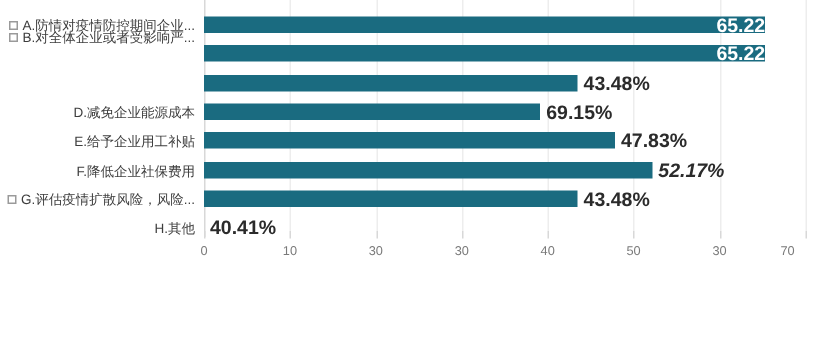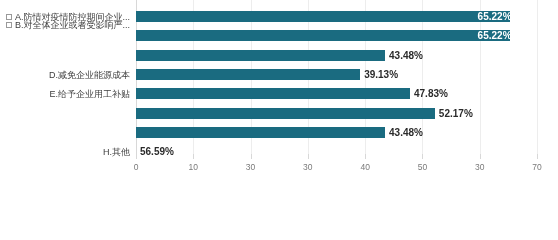--- a/index.html
+++ b/index.html
@@ -75,21 +75,21 @@
   }
   .bar {
     position: absolute;
     height: 11px;
     background: #1a6b80;
   }
   .bar-value {
     position: absolute;
     height: 11px;
     line-height: 11px;
-    font-size: 10px;
+    font-size: 13px;
     font-weight: bold;
     color: #2b2b2b;
     white-space: nowrap;
   }
   .bar-value.inside {
     color: #ffffff;
     font-weight: bold;
   }
   
   .xaxis {
@@ -129,20 +129,28 @@
         <span class="cat-marker"></span>
         <span>B.对全体企业或者受影响严...</span>
       </div>
       <div class="cat-label" style="top: 88.2px;">
         <span class="cat-marker hidden"></span>
         <span>E.给予企业用工补贴</span>
       </div>
       <div class="cat-label" style="top: 68.9px;">
         <span class="cat-marker hidden"></span>
         <span>D.减免企业能源成本</span>
+      </div>
+      <div class="cat-label" style="top: 107.5px;">
+        <span class="cat-marker hidden"></span>
+        <span>F.降低企业社保费用</span>
+      </div>
+      <div class="cat-label" style="top: 126.8px;">
+        <span class="cat-marker"></span>
+        <span>G.评估疫情扩散风险，风险...</span>
       </div>
       <div class="cat-label" style="top: 146.1px;">
         <span class="cat-marker hidden"></span>
         <span>H.其他</span>
       </div>
     </div>
 
   <div class="axis-line-v"></div>
 
   <div class="plot">
@@ -153,42 +161,42 @@
       <div class="gridline" style="left: 286.429px;"></div>
       <div class="gridline" style="left: 343.714px;"></div>
       <div class="gridline" style="left: 401px;"></div>
       <div class="bar" title="A.防情对疫情防控期间企业... 65.22%" style="left: 0px; top: 11px; width: 373.617px; background: rgb(26, 107, 128);"></div>
       <div class="bar-value inside" style="top: 11px; left: 341.617px;">65.22%</div>
       <div class="bar" title="B.对全体企业或者受影响严... 65.22%" style="left: 0px; top: 30.3px; width: 373.617px; background: rgb(26, 107, 128);"></div>
       <div class="bar-value inside" style="top: 30.3px; left: 341.617px;">65.22%</div>
       <div class="bar" title="C.减免企业物流成本 43.48%" style="left: 0px; top: 49.6px; width: 249.078px; background: rgb(26, 107, 128);"></div>
       <div class="bar-value" style="top: 49.6px; left: 253.078px;">43.48%</div>
       <div class="bar" title="D.减免企业能源成本 39.13%" style="left: 0px; top: 68.9px; width: 224.159px; background: rgb(26, 107, 128);"></div>
-      <div class="bar-value" style="top: 68.9px; left: 228.159px;">39.13%</div>
+      <div class="bar-value" style="top: 68.9px; left: 228.159px;">69.15%</div>
       <div class="bar" title="E.给予企业用工补贴 47.83%" style="left: 0px; top: 88.2px; width: 273.998px; background: rgb(26, 107, 128);"></div>
       <div class="bar-value" style="top: 88.2px; left: 277.998px;">47.83%</div>
       <div class="bar" title="F.降低企业社保费用 52.17%" style="left: 0px; top: 107.5px; width: 298.86px; background: rgb(26, 107, 128);"></div>
-      <div class="bar-value" style="top: 107.5px; left: 302.86px;">52.17%</div>
+      <div class="bar-value" style="top: 107.5px; left: 302.86px; font-style: italic;">52.17%</div>
       <div class="bar" title="G.评估疫情扩散风险，风险... 43.48%" style="left: 0px; top: 126.8px; width: 249.078px; background: rgb(26, 107, 128);"></div>
       <div class="bar-value" style="top: 126.8px; left: 253.078px;">43.48%</div>
-      <div class="bar-value" style="top: 146.1px; left: 4px;">56.59%</div>
+      <div class="bar-value" style="top: 146.1px; left: 4px;">40.41%</div>
     </div>
 
   <div class="xaxis">
       <div class="tick-mark" style="left: 0px;"></div>
       <div class="tick-label" style="left: 0px;">0</div>
       <div class="tick-mark" style="left: 57.2857px;"></div>
       <div class="tick-label" style="left: 57.2857px;">10</div>
       <div class="tick-mark" style="left: 114.571px;"></div>
       <div class="tick-label" style="left: 114.571px;">30</div>
       <div class="tick-mark" style="left: 171.857px;"></div>
       <div class="tick-label" style="left: 171.857px;">30</div>
       <div class="tick-mark" style="left: 229.143px;"></div>
       <div class="tick-label" style="left: 229.143px;">40</div>
       <div class="tick-mark" style="left: 286.429px;"></div>
       <div class="tick-label" style="left: 286.429px;">50</div>
       <div class="tick-mark" style="left: 343.714px;"></div>
       <div class="tick-label" style="left: 343.714px;">30</div>
       <div class="tick-mark" style="left: 401px;"></div>
-      <div class="tick-label" style="left: 401px; text-align: center;">70</div>
+      <div class="tick-label" style="left: 389px; text-align: center;">70</div>
     </div>
 
 </div>
 
 </body></html>

